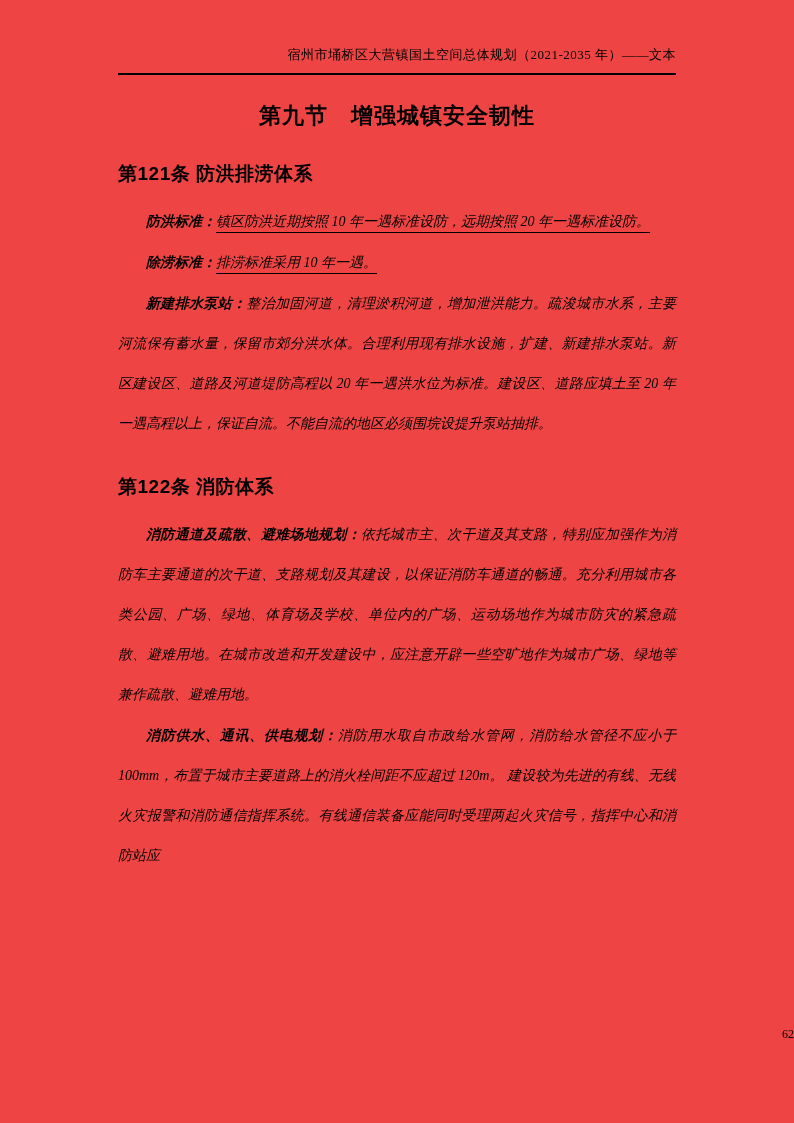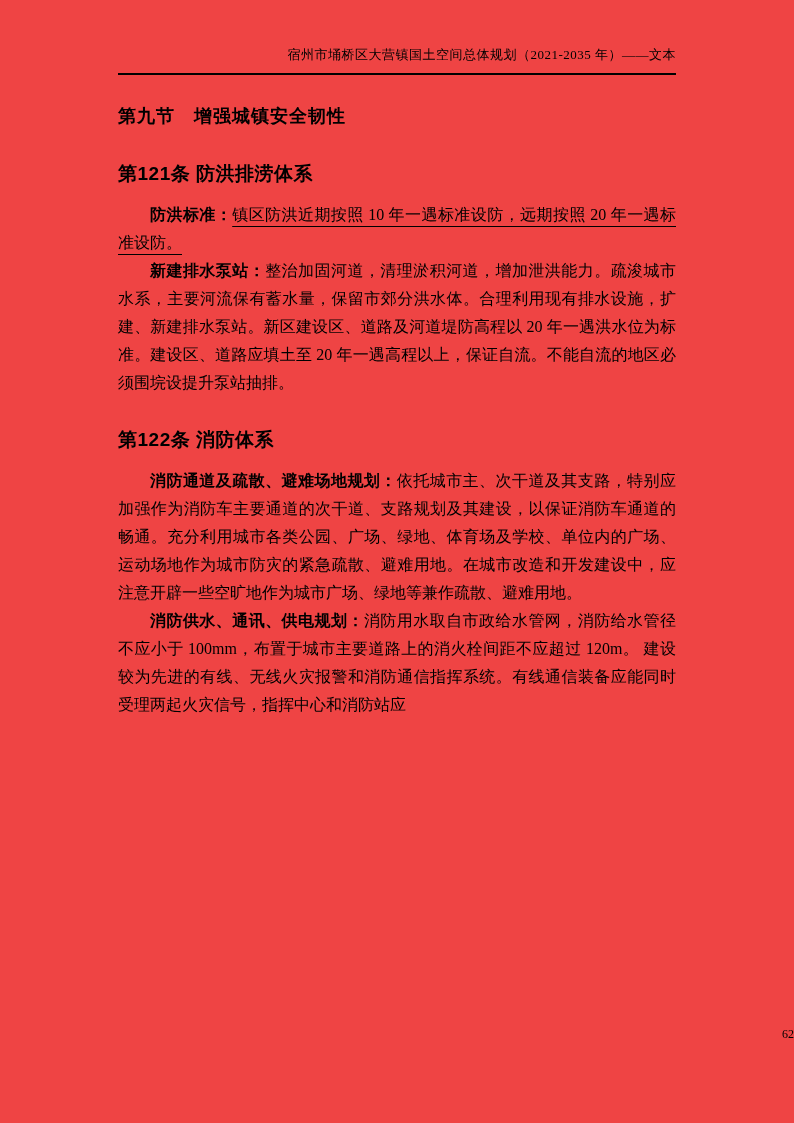--- a/index.html
+++ b/index.html
@@ -20,43 +20,44 @@
     padding-bottom: 10px;
     border-bottom: 2px solid #000000;
     text-align: right;
     font-size: 13px;
     line-height: 17px;
     font-family: "Liberation Serif", serif;
     letter-spacing: 0.5px;
   }
   .doc-title {
     margin: 26px 0 0 0;
-    text-align: left;
-    font-size: 18px;
+    text-align: center;
+    font-size: 22px;
     line-height: 30px;
     font-weight: bold;
     font-family: "Liberation Sans", sans-serif;
     letter-spacing: 1px;
   }
   .section-heading {
     margin: 30px 0 14px 0;
     font-size: 19px;
     line-height: 26px;
     font-weight: bold;
     font-family: "Liberation Sans", sans-serif;
     letter-spacing: 0.5px;
   }
   .para {
     margin: 0;
-    font-size: 16px;
-    line-height: 28px;
+    font-size: 14px;
+    line-height: 40px;
     text-align: justify;
     text-justify: inter-ideograph;
     text-indent: 2em;
     font-family: "Liberation Serif", serif;
+    font-style: italic;
   }
   .para .lbl {
     font-weight: bold;
     font-family: "Liberation Sans", sans-serif;
   }
   .para .ul {
     text-decoration: underline;
     text-decoration-thickness: 1px;
     text-underline-offset: 6px;
   }
@@ -80,20 +81,21 @@
     <span>宿州市埇桥区大营镇国土空间总体规划（2021-2035 年）——文本</span>
   </div>
 
   <h1 class="doc-title">第九节　增强城镇安全韧性</h1>
 
   <div class="section">
     <h2 class="section-heading">第121条 防洪排涝体系</h2>
 
     <p class="para"><span class="lbl">防洪标准：</span><span class="ul">镇区防洪近期按照 10 年一遇标准设防，远期按照 20 年一遇标准设防。</span><span></span></p>
 
+    <p class="para"><span class="lbl">除涝标准：</span><span class="ul">排涝标准采用 10 年一遇。</span><span></span></p>
 
     <p class="para"><span class="lbl">新建排水泵站：</span><span class="ul"></span><span>整治加固河道，清理淤积河道，增加泄洪能力。疏浚城市水系，主要河流保有蓄水量，保留市郊分洪水体。合理利用现有排水设施，扩建、新建排水泵站。新区建设区、道路及河道堤防高程以 20 年一遇洪水位为标准。建设区、道路应填土至 20 年一遇高程以上，保证自流。不能自流的地区必须围垸设提升泵站抽排。</span></p>
   </div>
 
   <div class="section">
     <h2 class="section-heading">第122条 消防体系</h2>
 
 
     <p class="para"><span class="lbl">消防通道及疏散、避难场地规划：</span><span class="ul"></span><span>依托城市主、次干道及其支路，特别应加强作为消防车主要通道的次干道、支路规划及其建设，以保证消防车通道的畅通。充分利用城市各类公园、广场、绿地、体育场及学校、单位内的广场、运动场地作为城市防灾的紧急疏散、避难用地。在城市改造和开发建设中，应注意开辟一些空旷地作为城市广场、绿地等兼作疏散、避难用地。</span></p>
 

